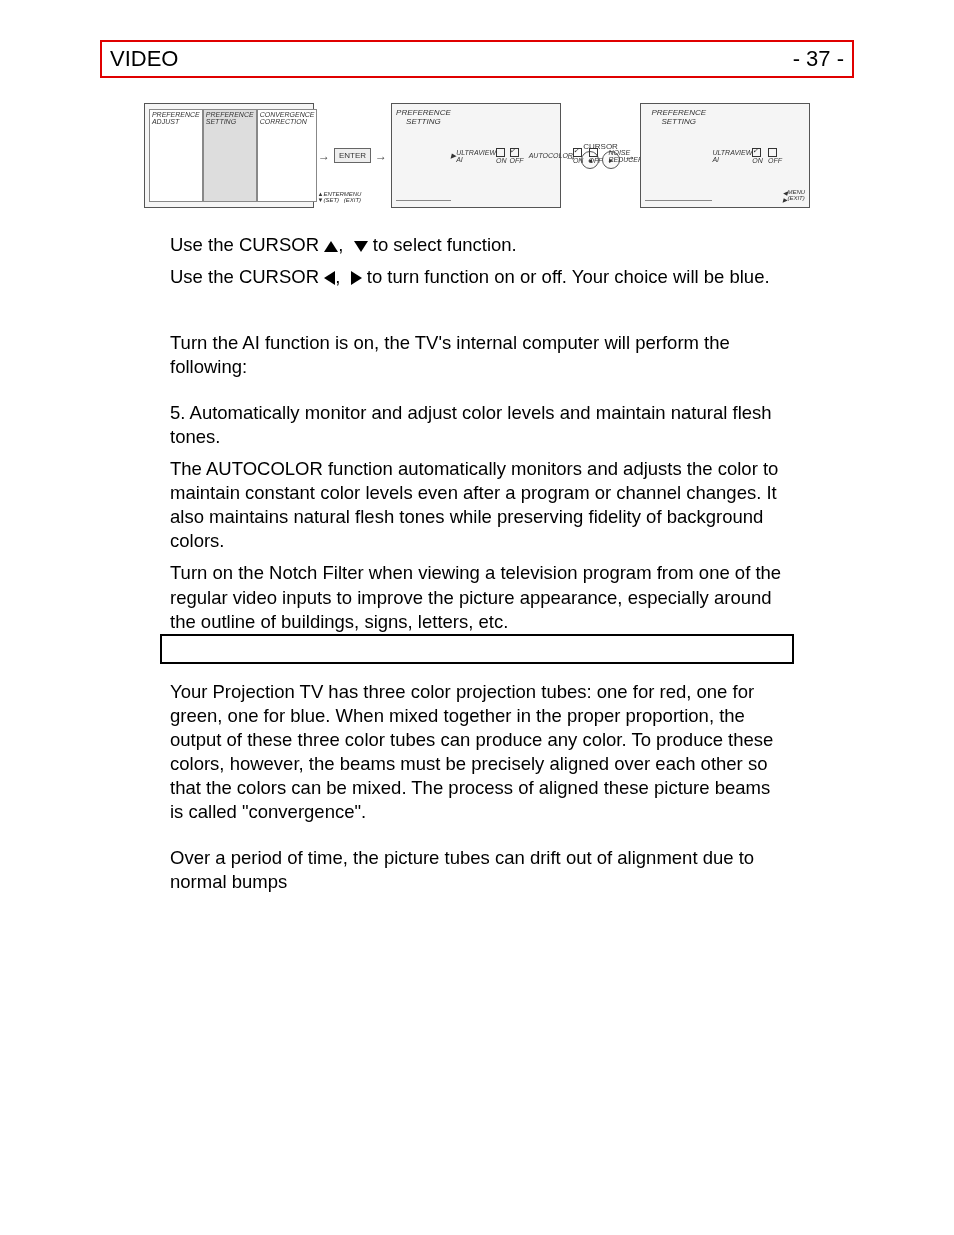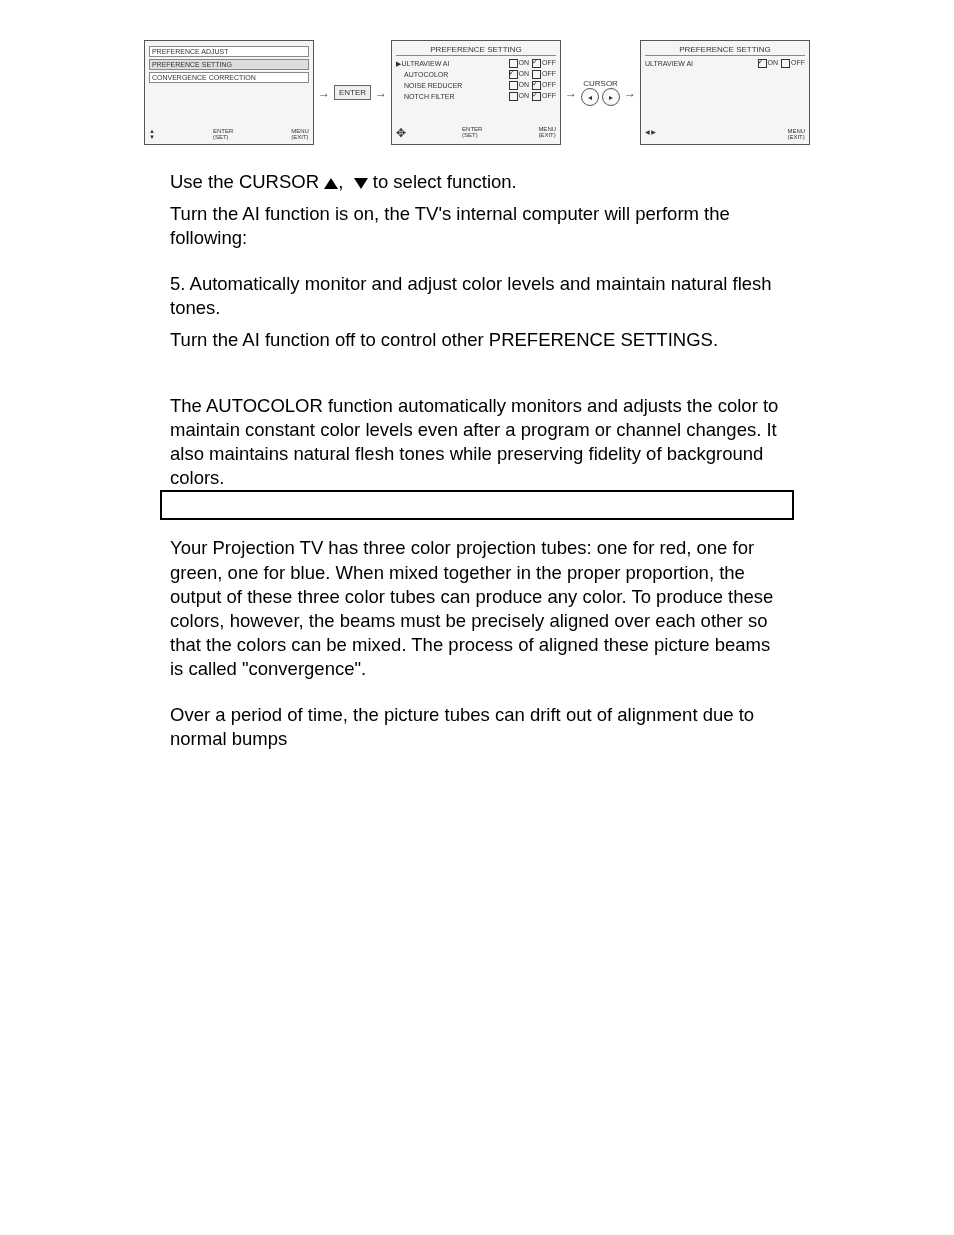--- a/index.html
+++ b/index.html
@@ -32,21 +32,22 @@
   }
   .diagram .screen {
     border: 1px solid #555;
     background: #f5f5f5;
     width: 170px;
     height: 105px;
     position: relative;
     padding: 4px;
     box-sizing: border-box;
     display: flex;
-    flex-direction: column;
+    flex-direction: row;
+    font-style: italic;
   }
   .diagram .screen-sm .title {
     border-bottom: 1px solid #888;
     text-align: center;
     font-size: 8px;
     padding-bottom: 1px;
     margin-bottom: 2px;
   }
   .diagram .menu-item {
     border: 1px solid #888;
@@ -126,20 +127,24 @@
     border: 2px solid #000;
     height: 26px;
     margin: 0 100px 16px 100px;
   }
 </style>
 </head>
 <body>
 
 <div class="page">
 
+  <div class="header-box">
+    <span>VIDEO</span>
+    <span>- 37 -</span>
+  </div>
 
   <div class="diagram">
 
     <div class="screen screen-sm">
       <div class="menu-item">PREFERENCE ADJUST</div>
       <div class="menu-item" style="background:#ddd;">PREFERENCE SETTING</div>
       <div class="menu-item">CONVERGENCE CORRECTION</div>
       <div class="footer">
         <span>▲<br>▼</span>
         <span><span>ENTER</span><br><span>(SET)</span></span>
@@ -216,30 +221,36 @@
     </div>
   </div>
 
   <div class="body-text">
     <p class="tight">
       <span>Use the CURSOR </span>
       <span class="tri up"></span>,&nbsp;
       <span class="tri down"></span>
       <span> to select function.</span>
     </p>
+    <p style="margin-bottom:42px;">
+      <span>Use the CURSOR </span>
+      <span class="tri left"></span>,&nbsp;
+      <span class="tri right"></span>
+      <span> to turn function on or off. Your choice will be blue.</span>
+    </p>
 
     <p>Turn the AI function is on, the TV's internal computer will perform the following:</p>
 
     <p class="tight">5. Automatically monitor and adjust color levels and maintain natural flesh tones.</p>
 
-    <p style="margin-bottom:42px;">Turn the AI function off to control other PREFERENCE SETTINGS.</p>
 
     <p class="tight">The AUTOCOLOR function automatically monitors and adjusts the color to maintain constant color levels even after a program or channel changes.  It also maintains natural flesh tones while preserving fidelity of background colors.</p>
 
 
+    <p class="tight">Turn on the Notch Filter when viewing a television program from one of the regular video inputs to improve the picture appearance, especially around the outline of buildings, signs, letters, etc.</p>
   </div>
 
   <div class="sep-box"></div>
 
   <div class="body-text">
     <p>Your Projection TV has three color projection tubes: one for red, one for green, one for blue. When mixed together in the proper proportion, the output of these three color tubes can produce any color. To produce these colors, however, the beams must be precisely aligned over each other so that the colors can be mixed. The process of aligned these picture beams is called "convergence".</p>
     <p class="tight">Over a period of time, the picture tubes can drift out of alignment due to normal bumps</p>
   </div>
 
 </div>

